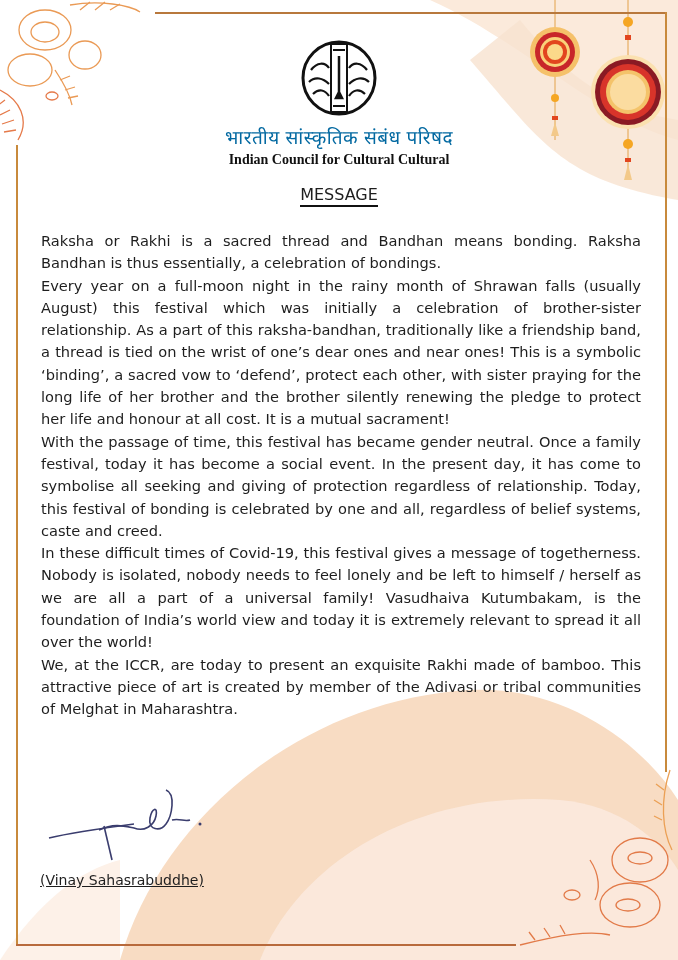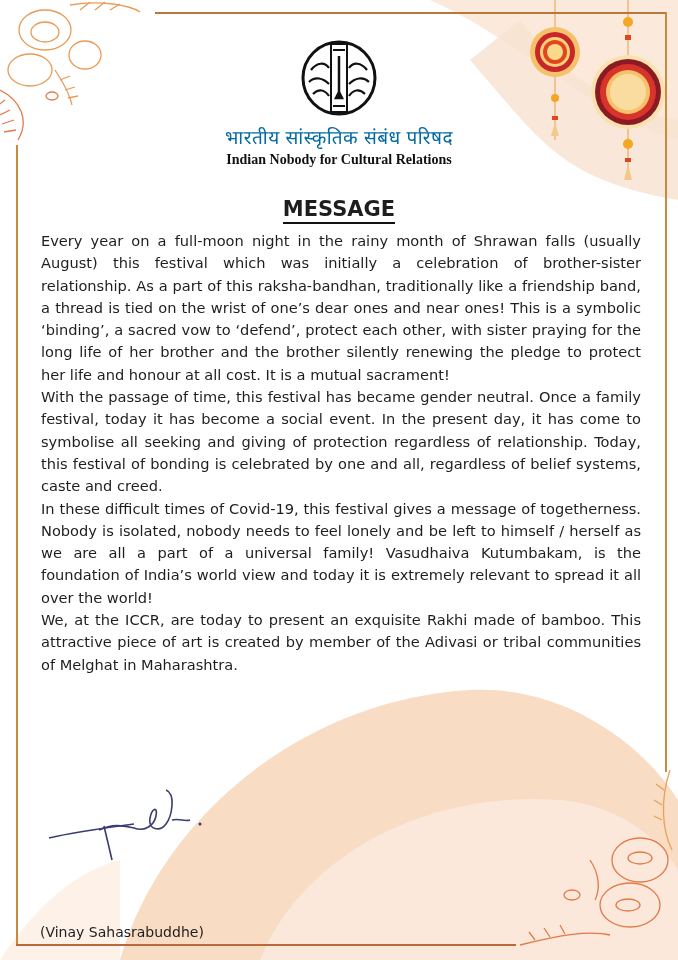--- a/index.html
+++ b/index.html
@@ -7,25 +7,25 @@
          font-family:"DejaVu Sans", "Liberation Sans", sans-serif; color:#1e1e1e; }
   .bg { position:absolute; inset:0; }
   .frame-left { position:absolute; left:16px; top:145px; width:2px; height:800px; background:#c88a3c; }
   .frame-bottom { position:absolute; left:16px; top:944px; width:500px; height:2px; background:#b86a3c; }
   .frame-top { position:absolute; left:155px; top:12px; width:512px; height:2px; background:#b8783c; }
   .frame-right { position:absolute; left:665px; top:12px; width:2px; height:760px; background:#c88a3c; }
   .header { position:absolute; left:0; right:0; top:40px; text-align:center; }
   .emblem { width:76px; height:76px; margin:0 auto; }
   .hindi { font-family:Liberation Sans, sans-serif; font-size:19px; margin-top:4px; letter-spacing:0.5px; color:#0369a1; }
   .org { font-family:"Liberation Serif", serif; font-weight:bold; font-size:14px; margin-top:2px; color:#111; }
-  .title { position:absolute; left:0; right:0; top:185px; text-align:center; font-weight:bold; font-size:21px;margin-top:12px; }
+  .title { position:absolute; left:0; right:0; top:185px; text-align:center; font-weight:normal; font-size:16px; }
   .title span { border-bottom:2px solid #111; padding-bottom:1px; }
   .body { position:absolute; left:41px; top:230px; width:600px; font-size:14.6px; line-height:22.3px; }
   .body p { margin:0; text-align:justify; }
-  .sign { position:absolute; left:40px; top:922px; font-size:14px; line-height:20px; }
+  .sign { position:absolute; left:40px; top:870px; font-size:14px; line-height:20px;text-decoration:underline; }
   .signature { position:absolute; left:44px; top:788px; width:170px; height:75px; }
 </style>
 </head>
 <body>
 
 <svg class="bg" width="678" height="960" viewBox="0 0 678 960">
 
   <path d="M430 0 C520 40 600 120 678 140 L678 0 Z" fill="#fbeadb"></path>
   <path d="M470 60 C540 140 560 180 678 200 L678 120 C610 110 560 70 520 20 Z" fill="#f8e2d0" opacity="0.8"></path>
   <path d="M120 960 C160 820 300 700 470 690 C560 685 640 740 678 800 L678 960 Z" fill="#f8dcc3"></path>
@@ -94,26 +94,27 @@
   <svg class="emblem" viewBox="0 0 76 76">
     <circle cx="38" cy="38" r="36" fill="#fff" stroke="#111" stroke-width="3"></circle>
     <rect x="30" y="4" width="16" height="68" fill="#fff" stroke="#111" stroke-width="2"></rect>
     <line x1="32" y1="10" x2="44" y2="10" stroke="#111" stroke-width="2"></line>
     <line x1="32" y1="66" x2="44" y2="66" stroke="#111" stroke-width="2"></line>
     <path d="M38 16 L38 54 M35 58 h6 l-3 -6 z" stroke="#111" stroke-width="2.5" fill="#111"></path>
     <path d="M10 30 C16 22 24 22 28 28 M8 42 C14 36 22 38 28 44 M12 54 C18 48 24 50 28 56" stroke="#111" stroke-width="2.2" fill="none"></path>
     <path d="M66 30 C60 22 52 22 48 28 M68 42 C62 36 54 38 48 44 M64 54 C58 48 52 50 48 56" stroke="#111" stroke-width="2.2" fill="none"></path>
   </svg>
   <div class="hindi">भारतीय सांस्कृतिक संबंध परिषद</div>
-  <div class="org">Indian Nobody for Cultural Relations</div>
+  <div class="org">Indian Council for Cultural Cultural</div>
 </div>
 
 <div class="title"><span>MESSAGE</span></div>
 
 <div class="body">
+  <p>Raksha or Rakhi is a sacred thread and Bandhan means bonding. Raksha Bandhan is thus essentially, a celebration of bondings.</p>
   <p>Every year on a full-moon night in the rainy month of Shrawan falls (usually August) this festival which was initially a celebration of brother-sister relationship. As a part of this raksha-bandhan, traditionally like a friendship band, a thread is tied on the wrist of one’s dear ones and near ones! This is a symbolic ‘binding’, a sacred vow to ‘defend’, protect each other, with sister praying for the long life of her brother and the brother silently renewing the pledge to protect her life and honour at all cost. It is a mutual sacrament!</p>
   <p>With the passage of time, this festival has became gender neutral. Once a family festival, today it has become a social event. In the present day, it has come to symbolise all seeking and giving of protection regardless of relationship. Today, this festival of bonding is celebrated by one and all, regardless of belief systems, caste and creed.</p>
   <p>In these difficult times of Covid-19, this festival gives a message of togetherness. Nobody is isolated, nobody needs to feel lonely and be left to himself / herself as we are all a part of a universal family! Vasudhaiva Kutumbakam, is the foundation of India’s world view and today it is extremely relevant to spread it all over the world!</p>
   <p>We, at the ICCR, are today to present an exquisite Rakhi made of bamboo. This attractive piece of art is created by member of the Adivasi or tribal communities of Melghat in Maharashtra.</p>
 </div>
 
 <svg class="signature" viewBox="0 0 170 75">
   <path d="M5 50 C30 44 60 40 90 36" stroke="#3a3d6e" stroke-width="1.6" fill="none"></path>
   <path d="M60 38 L68 72" stroke="#3a3d6e" stroke-width="1.6" fill="none"></path>
   <path d="M55 42 C70 35 80 38 90 40 C100 44 110 38 112 28 C114 18 108 20 106 30 C104 42 116 44 122 36 C128 28 132 6 122 2" stroke="#3a3d6e" stroke-width="1.6" fill="none"></path>

